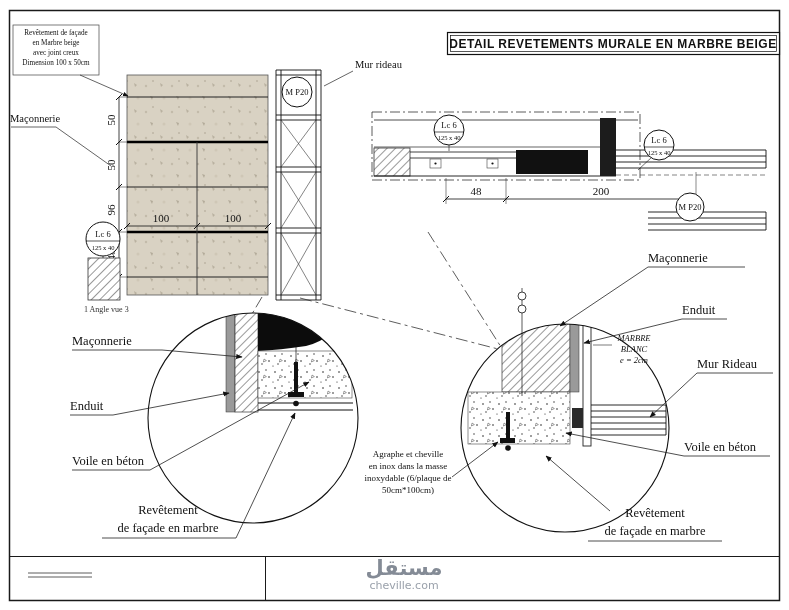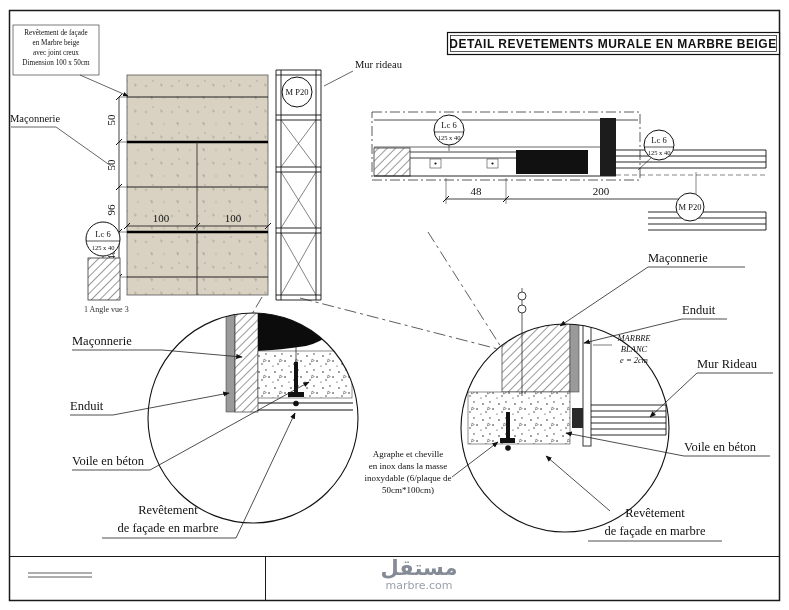--- a/index.html
+++ b/index.html
@@ -9,21 +9,21 @@
   .lbl{font-family:"Liberation Serif",serif;font-size:12.5px;}
   .lbl-sm{font-family:"Liberation Serif",serif;font-size:10.5px;}
   .dim{font-family:"Liberation Serif",serif;font-size:11px;}
   .tiny{font-family:"Liberation Serif",serif;font-size:7.2px;}
   .badge{font-family:"Liberation Serif",serif;font-size:8.5px;}
   .badgesub{font-family:"Liberation Serif",serif;font-size:6.5px;}
   .small{font-family:"Liberation Serif",serif;font-size:9px;}
   .ital{font-family:"Liberation Serif",serif;font-size:8.5px;font-style:italic;}
   .cap{font-family:"Liberation Serif",serif;font-size:8px;fill:#333;}
   .title-t{font-family:"Liberation Sans",sans-serif;font-size:12px;font-weight:bold;letter-spacing:.5px;}
-  #watermark{position:absolute;left:419px;top:557px;transform:translateX(-50%);text-align:center;line-height:1.08;}
+  #watermark{position:absolute;left:404px;top:557px;transform:translateX(-50%);text-align:center;line-height:1.08;}
   #watermark .ar{font-family:"DejaVu Sans",sans-serif;font-weight:bold;font-size:21px;color:#848b96;}
   #watermark .site{font-family:"DejaVu Sans",sans-serif;font-size:11px;color:#9aa1ab;}
 </style>
 </head>
 <body>
 
 <div id="stage">
 <svg width="789" height="610" viewBox="0 0 789 610">
   <defs>
     <pattern id="speckle" width="26" height="26" patternUnits="userSpaceOnUse">
@@ -329,15 +329,15 @@
       <text class="small" x="408" y="469" text-anchor="middle">en inox dans la masse</text>
       <text class="small" x="408" y="481" text-anchor="middle">inoxydable (6/plaque de</text>
       <text class="small" x="408" y="493" text-anchor="middle">50cm*100cm)</text>
       <line x1="452" y1="477" x2="498" y2="442" stroke="#222" stroke-width="0.8" marker-end="url(#arrow)"></line>
     </g>
   </g>
 </svg>
 
 <div id="watermark">
   <div class="ar">مستقل</div>
-  <div class="site">marbre.com</div>
+  <div class="site">cheville.com</div>
 </div>
 </div>
 
 </body></html>

